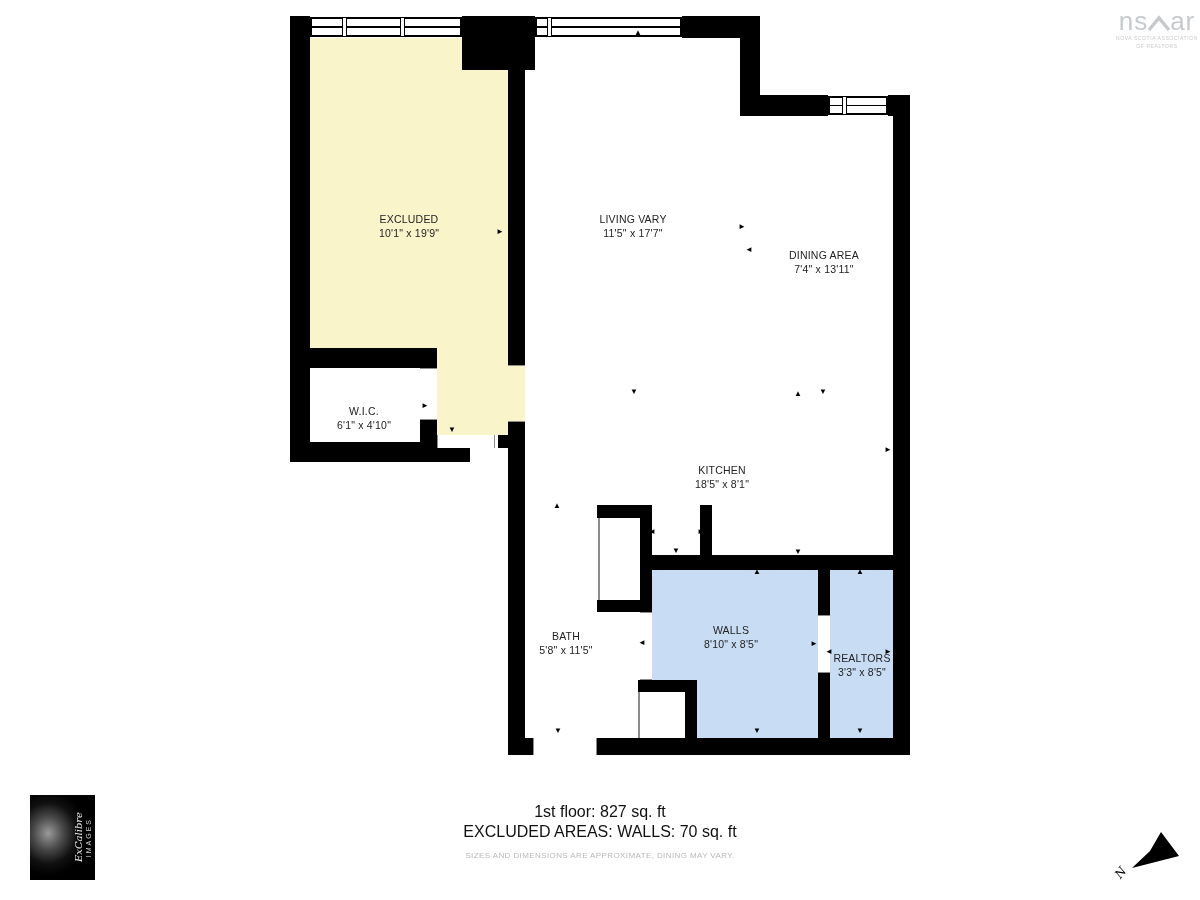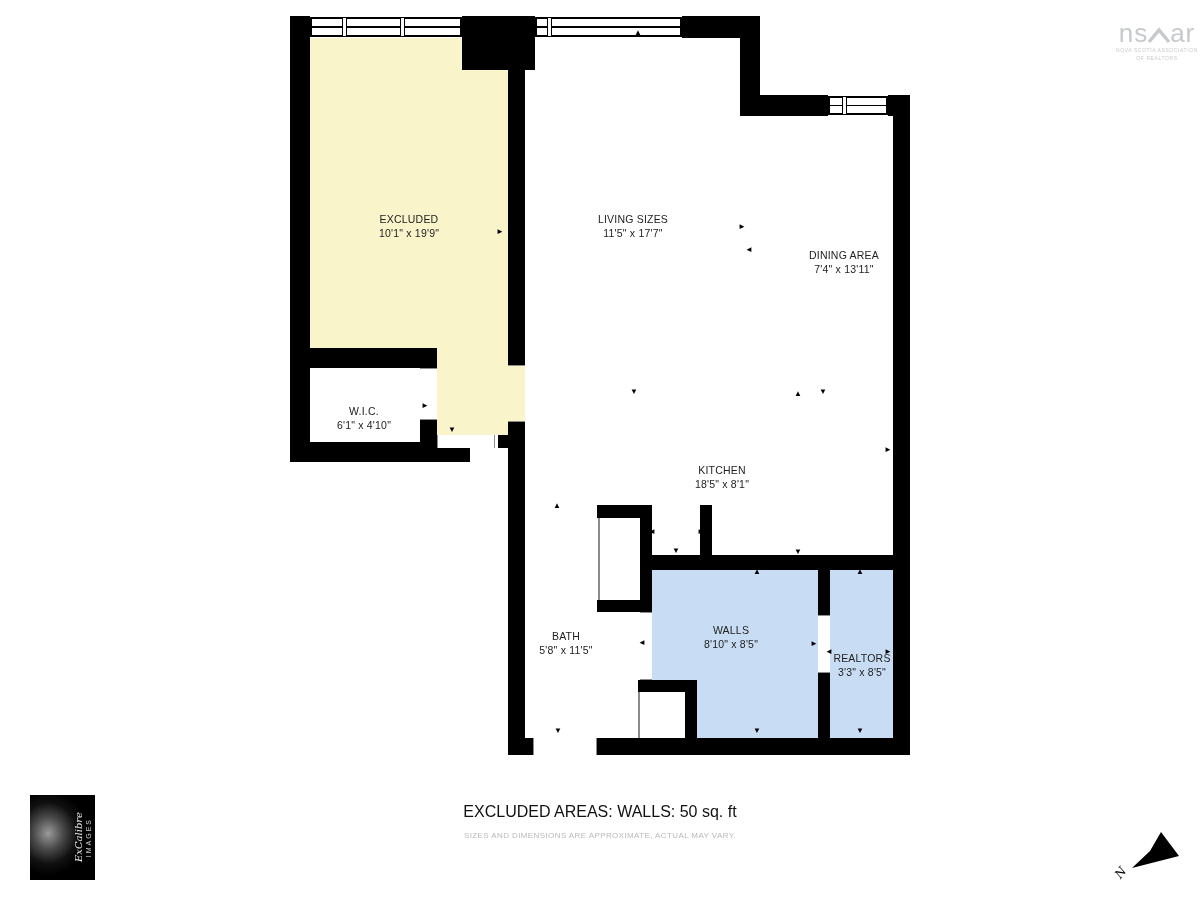--- a/index.html
+++ b/index.html
@@ -16,21 +16,21 @@
   .room-label{position:absolute;transform:translateX(-50%);text-align:center;
               font-size:10.5px;color:#222;line-height:1.25;white-space:nowrap;letter-spacing:.2px;}
   .room-label .rname{margin-bottom:1px;}
   
   .summary{position:absolute;left:600px;top:803px;transform:translateX(-50%);
            text-align:center;color:#111;white-space:nowrap;}
   .s-total{font-size:17px;font-weight:bold;margin-bottom:2px;}
   .s-floor,.s-excluded{font-size:16px;margin-bottom:2px;}
   .s-disclaimer{font-size:8px;color:#b9b9b9;margin-top:10px;letter-spacing:.4px;}
   
-  .nsar{position:absolute;left:1116px;top:8px;color:#c6cacd;text-align:center;margin-top:12px;}
+  .nsar{position:absolute;left:1116px;top:8px;color:#c6cacd;text-align:center;}
   .nsar-row{display:flex;align-items:flex-end;justify-content:center;
             font-size:26px;line-height:1;letter-spacing:1px;font-weight:400;}
   .nsar-caret{margin:0 -1px 2px -1px;}
   .nsar-sub{font-size:5px;letter-spacing:.6px;line-height:1.5;margin-top:1px;color:#c6cacd;}
   
   .photo-logo{position:absolute;left:30px;top:795px;width:65px;height:85px;background:#000;overflow:hidden;}
   .face{position:absolute;inset:0;
         background:radial-gradient(ellipse 60% 50% at 28% 45%, #9a9a9a 0%, #4a4a4a 38%, #101010 72%, #000 100%);}
   .vtext{position:absolute;right:3px;top:0;bottom:0;display:flex;align-items:center;}
   .vbrand{writing-mode:vertical-rl;transform:rotate(180deg);
@@ -128,24 +128,24 @@
       <div class="arrow" style="left: 425px; top: 406px; color: rgb(0, 0, 0);">►</div>
       <div class="arrow" style="left: 452px; top: 430px; color: rgb(0, 0, 0);">▼</div>
       <div class="arrow" style="left: 519px; top: 446px; color: rgb(0, 0, 0);">◄</div>
     </div>
 
   <div class="room-label" style="left:409px;top:213px">
     <div class="rname">EXCLUDED</div>
     <div class="rdims">10'1" x 19'9"</div>
   </div>
   <div class="room-label" style="left:633px;top:213px">
-    <div class="rname">LIVING SIZES</div>
+    <div class="rname">LIVING VARY</div>
     <div class="rdims">11'5" x 17'7"</div>
   </div>
-  <div class="room-label" style="left:844px;top:249px">
+  <div class="room-label" style="left:824px;top:249px">
     <div class="rname">DINING AREA</div>
     <div class="rdims">7'4" x 13'11"</div>
   </div>
   <div class="room-label" style="left:364px;top:405px">
     <div class="rname">W.I.C.</div>
     <div class="rdims">6'1" x 4'10"</div>
   </div>
   <div class="room-label" style="left:722px;top:464px">
     <div class="rname">KITCHEN</div>
     <div class="rdims">18'5" x 8'1"</div>
@@ -184,17 +184,18 @@
       <span class="vword">IMAGES</span>
     </div>
   </div>
 
   <svg class="north" viewBox="0 0 80 62">
     <polygon points="49,8 67,32 20,44 38,27" fill="#000"></polygon>
     <text x="3" y="52" transform="rotate(-52 9 48)" font-size="12" font-style="italic" font-family="DejaVu Serif, serif" fill="#000">N</text>
   </svg>
 
   <div class="summary">
-    <div class="s-excluded">EXCLUDED AREAS: WALLS: 50 sq. ft</div>
-    <div class="s-disclaimer">SIZES AND DIMENSIONS ARE APPROXIMATE, ACTUAL MAY VARY.</div>
+    <div class="s-floor">1st floor: 827 sq. ft</div>
+    <div class="s-excluded">EXCLUDED AREAS: WALLS: 70 sq. ft</div>
+    <div class="s-disclaimer">SIZES AND DIMENSIONS ARE APPROXIMATE, DINING MAY VARY.</div>
   </div>
 
 </div>
 
 </body></html>

